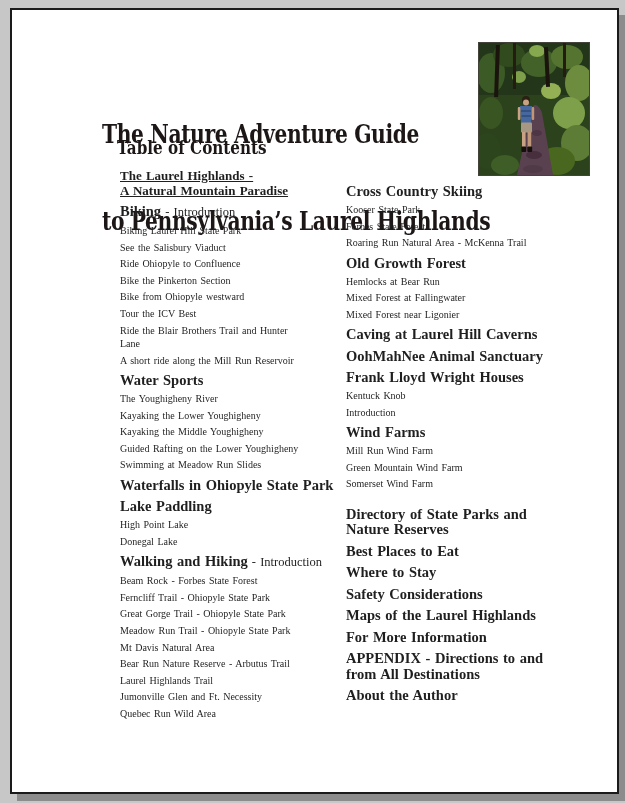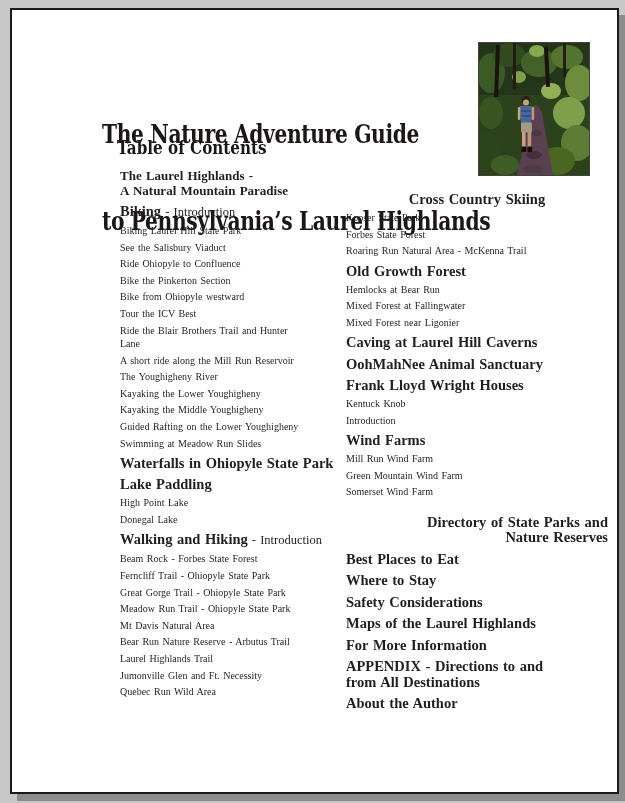--- a/index.html
+++ b/index.html
@@ -14,25 +14,25 @@
     color:var(--title-text,#1a1a1a);transform:scaleX(.78);transform-origin:0 0;
     letter-spacing:-.5px;white-space:pre;}
   .toc-heading{position:absolute;left:105px;top:126px;
     font-family:"DejaVu Serif", serif;font-weight:bold;font-size:19px;line-height:22px;
     color:var(--title-text,#1a1a1a);transform:scaleX(.8);transform-origin:0 0;white-space:pre;}
   .photo{position:absolute;left:466px;top:32px;width:110px;height:132px;border:1px solid #43433b;}
   .col{position:absolute;color:var(--body-text,#1f1f1f);word-spacing:1px;}
   .col-left{left:108px;top:158px;width:252px;}
   .col-right{left:334px;top:166px;width:262px;}
   .hd-lg{font-weight:bold;font-size:14.5px;line-height:15.5px;margin:6px 0 3.5px;white-space:pre;}
-  .hd-md{font-weight:bold;font-size:13px;line-height:15px;margin:0 0 2px;white-space:pre;}
-  .col > .section:first-child .hd-lg{margin-top:16px;text-align:center;}
+  .hd-md{font-weight:bold;font-size:13px;line-height:15px;margin:0 0 2px;white-space:pre;text-decoration:underline;}
+  .col > .section:first-child .hd-lg{margin-top:8px;}
   .hd-suffix{font-weight:normal;font-size:12.5px;white-space:pre;margin-top:28px;}
   .toc-item{font-size:10px;line-height:13.4px;margin-bottom:3.2px;white-space:pre;}
-  .gap-before{margin-top:16px;text-align:right;}
+  .gap-before{margin-top:16px;}
 </style>
 </head>
 <body>
 
 <div class="page">
 
   <div class="doc-title">
     <div>The Nature Adventure Guide</div>
     <div>to Pennsylvania’s Laurel Highlands</div>
   </div>
@@ -88,20 +88,21 @@
         <div class="toc-item">See the Salisbury Viaduct</div>
         <div class="toc-item">Ride Ohiopyle to Confluence</div>
         <div class="toc-item">Bike the Pinkerton Section</div>
         <div class="toc-item">Bike from Ohiopyle westward</div>
         <div class="toc-item">Tour the ICV Best</div>
         <div class="toc-item">Ride the Blair Brothers Trail and Hunter
 Lane</div>
         <div class="toc-item">A short ride along the Mill Run Reservoir</div>
       </div>
       <div class="section">
+        <div class="hd-lg"><span class="h-main">Water Sports</span></div>
         <div class="toc-item">The Youghigheny River</div>
         <div class="toc-item">Kayaking the Lower Youghigheny</div>
         <div class="toc-item">Kayaking the Middle Youghigheny</div>
         <div class="toc-item">Guided Rafting on the Lower Youghigheny</div>
         <div class="toc-item">Swimming at Meadow Run Slides</div>
       </div>
       <div class="section">
         <div class="hd-lg"><span class="h-main">Waterfalls in Ohiopyle State Park</span></div>
       </div>
       <div class="section">

